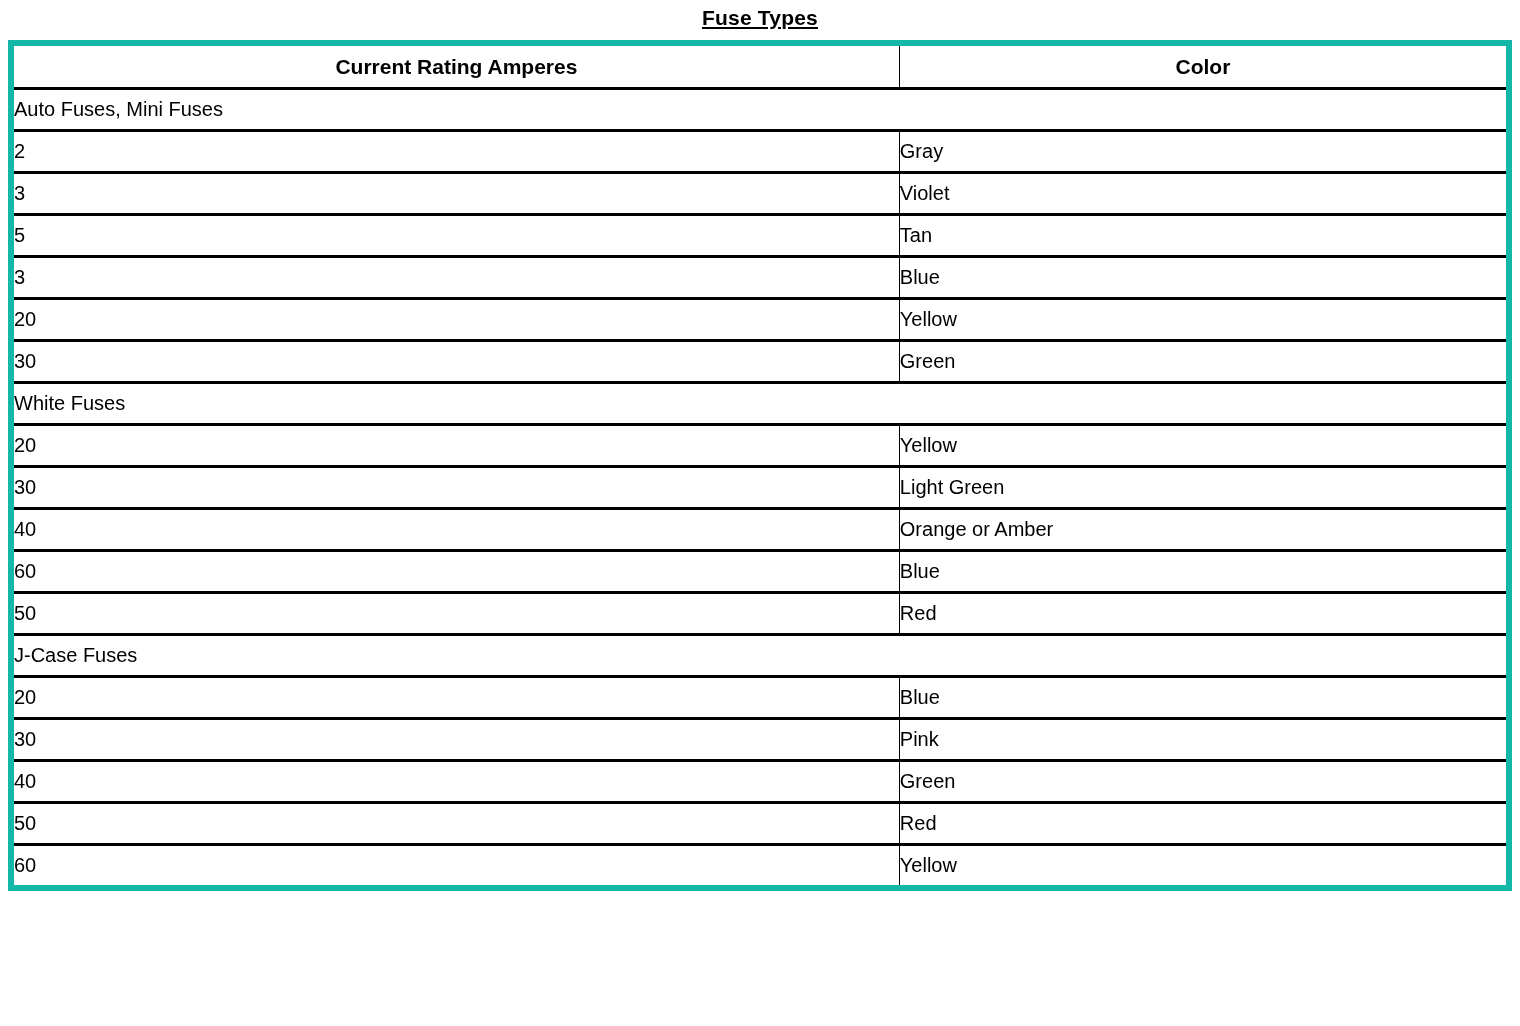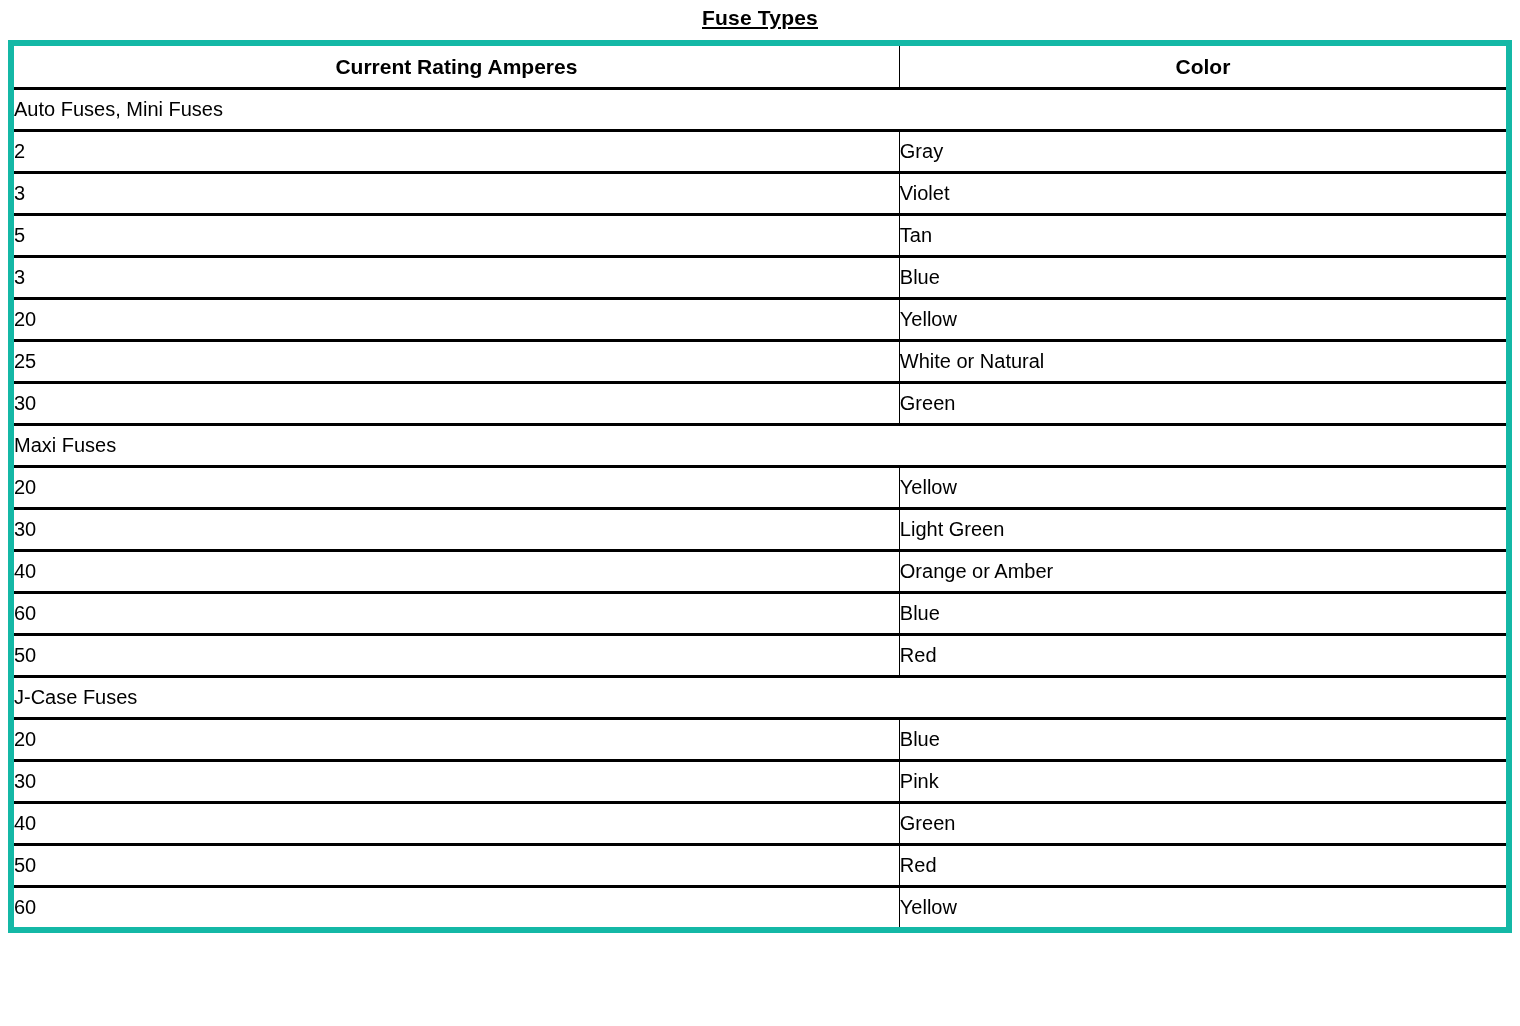--- a/index.html
+++ b/index.html
@@ -89,29 +89,25 @@
       </tr>
       <tr>
         <td class="amp-cell">3</td>
         <td class="color-cell">Blue</td>
       </tr>
       <tr>
         <td class="amp-cell">20</td>
         <td class="color-cell">Yellow</td>
       </tr>
       <tr>
-        <td class="amp-cell">25</td>
-        <td class="color-cell">White or Natural</td>
-      </tr>
-      <tr>
         <td class="amp-cell">30</td>
         <td class="color-cell">Green</td>
       </tr>
       <tr>
-        <td colspan="2" class="section-cell">Maxi Fuses</td>
+        <td colspan="2" class="section-cell">White Fuses</td>
       </tr>
       <tr>
         <td class="amp-cell">20</td>
         <td class="color-cell">Yellow</td>
       </tr>
       <tr>
         <td class="amp-cell">30</td>
         <td class="color-cell">Light Green</td>
       </tr>
       <tr>

